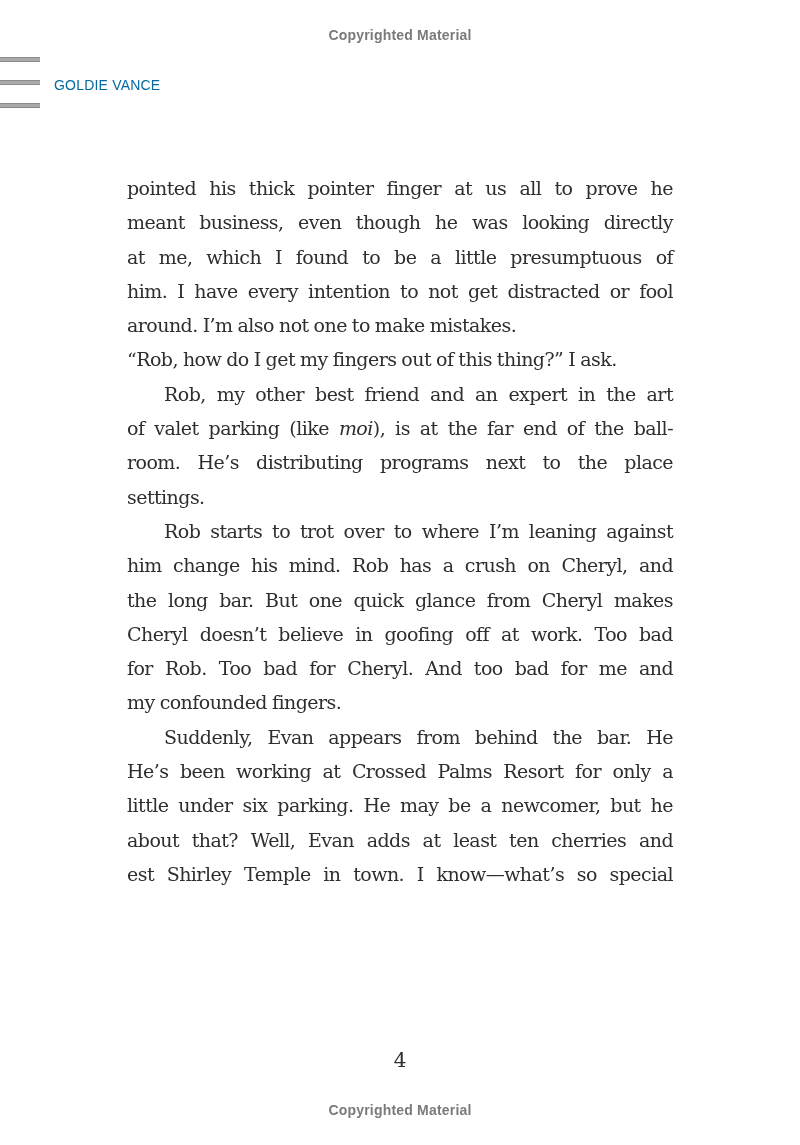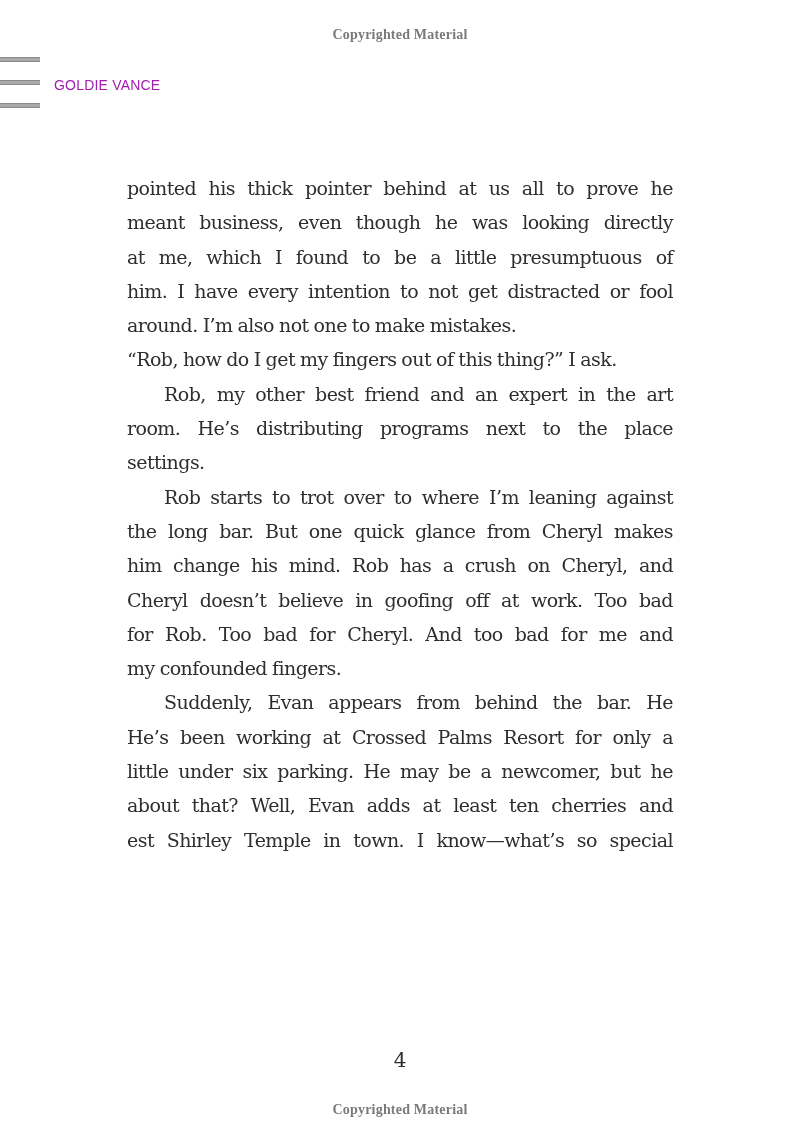--- a/index.html
+++ b/index.html
@@ -13,21 +13,21 @@
       position: relative;
       overflow: hidden;
       font-family: "DejaVu Serif", serif;
       color: #2b2b2b;
     }
     .copyright {
       position: absolute;
       left: 0;
       width: 800px;
       text-align: center;
-      font-family: Liberation Serif, serif;
+      font-family: Liberation Sans, sans-serif;
       font-weight: bold;
       font-size: 14px;
       color: #7a7a7a;
       letter-spacing: 0.2px;
     }
     .copyright.top { top: 27px; }
     .copyright.bottom { top: 1102px; }
 
     .header-bars {
       position: absolute;
@@ -48,21 +48,21 @@
     .header-bar.b1 { top: 0; }
     .header-bar.b2 { top: 23px; }
     .header-bar.b3 { top: 46px; }
 
     .running-head {
       position: absolute;
       left: 54px;
       top: 77px;
       font-family: "Liberation Sans", sans-serif;
       font-size: 14px;
-      color: #a21caf;
+      color: #0369a1;
       letter-spacing: 0.2px;
     }
 
     .body-text {
       position: absolute;
       left: 127px;
       top: 171px;
       width: 546px;
       font-family: "DejaVu Serif", serif;
       font-size: 19px;
@@ -106,35 +106,36 @@
 
 <div class="header-bars">
   <div class="header-bar b1"></div>
   <div class="header-bar b2"></div>
   <div class="header-bar b3"></div>
 </div>
 <div class="running-head">GOLDIE VANCE</div>
 
 <div class="body-text" id="body-text">
 
-  <span class="line">pointed his thick pointer behind at us all to prove he</span>
+  <span class="line">pointed his thick pointer finger at us all to prove he</span>
   <span class="line">meant business, even though he was looking directly</span>
   <span class="line">at me, which I found to be a little presumptuous of</span>
   <span class="line">him. I have every intention to not get distracted or fool</span>
   <span class="line last">around. I’m also not one to make mistakes.</span>
 
   <span class="line last">“Rob, how do I get my fingers out of this thing?” I ask.</span>
 
   <span class="line indent">Rob, my other best friend and an expert in the art</span>
+  <span class="line"><span>of valet parking (like </span><em>moi</em><span>), is at the far end of the ball-</span></span>
   <span class="line">room. He’s distributing programs next to the place</span>
   <span class="line last">settings.</span>
 
   <span class="line indent">Rob starts to trot over to where I’m leaning against</span>
+  <span class="line">him change his mind. Rob has a crush on Cheryl, and</span>
   <span class="line">the long bar. But one quick glance from Cheryl makes</span>
-  <span class="line">him change his mind. Rob has a crush on Cheryl, and</span>
   <span class="line">Cheryl doesn’t believe in goofing off at work. Too bad</span>
   <span class="line">for Rob. Too bad for Cheryl. And too bad for me and</span>
   <span class="line last">my confounded fingers.</span>
 
   <span class="line indent">Suddenly, Evan appears from behind the bar. He</span>
   <span class="line">He’s been working at Crossed Palms Resort for only a</span>
   <span class="line">little under six parking. He may be a newcomer, but he</span>
   <span class="line">about that? Well, Evan adds at least ten cherries and</span>
   <span class="line">est Shirley Temple in town. I know—what’s so special</span>
 </div>

